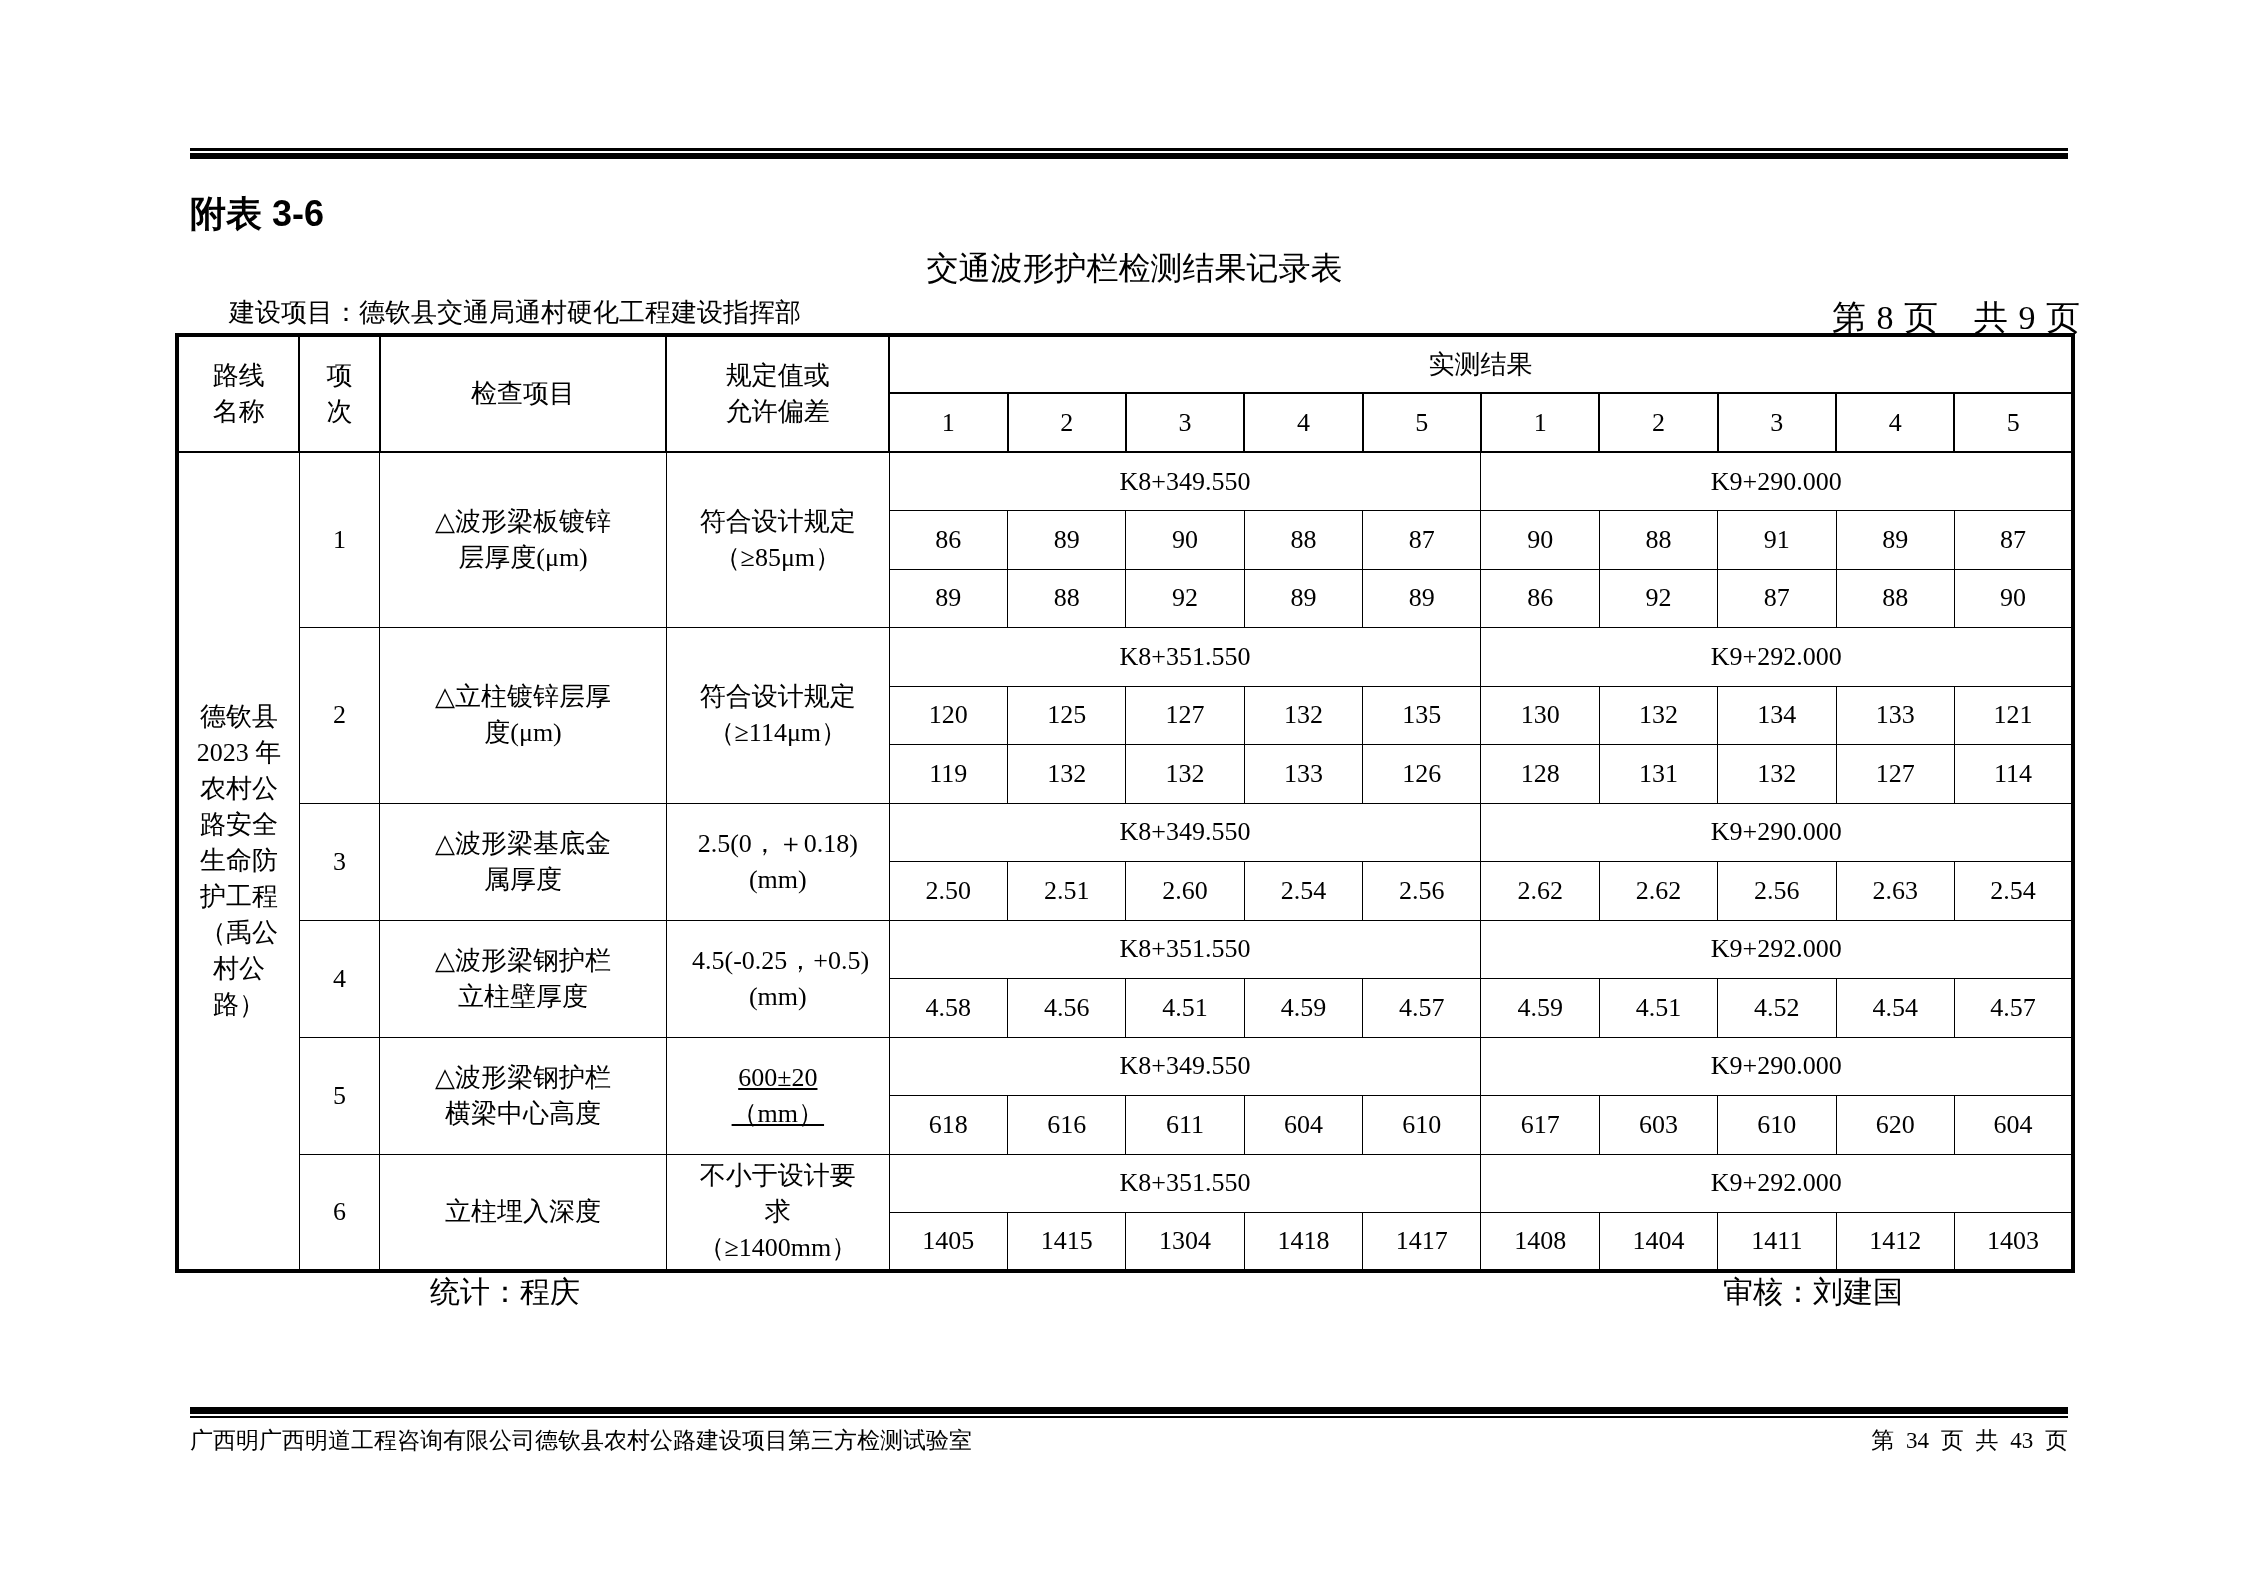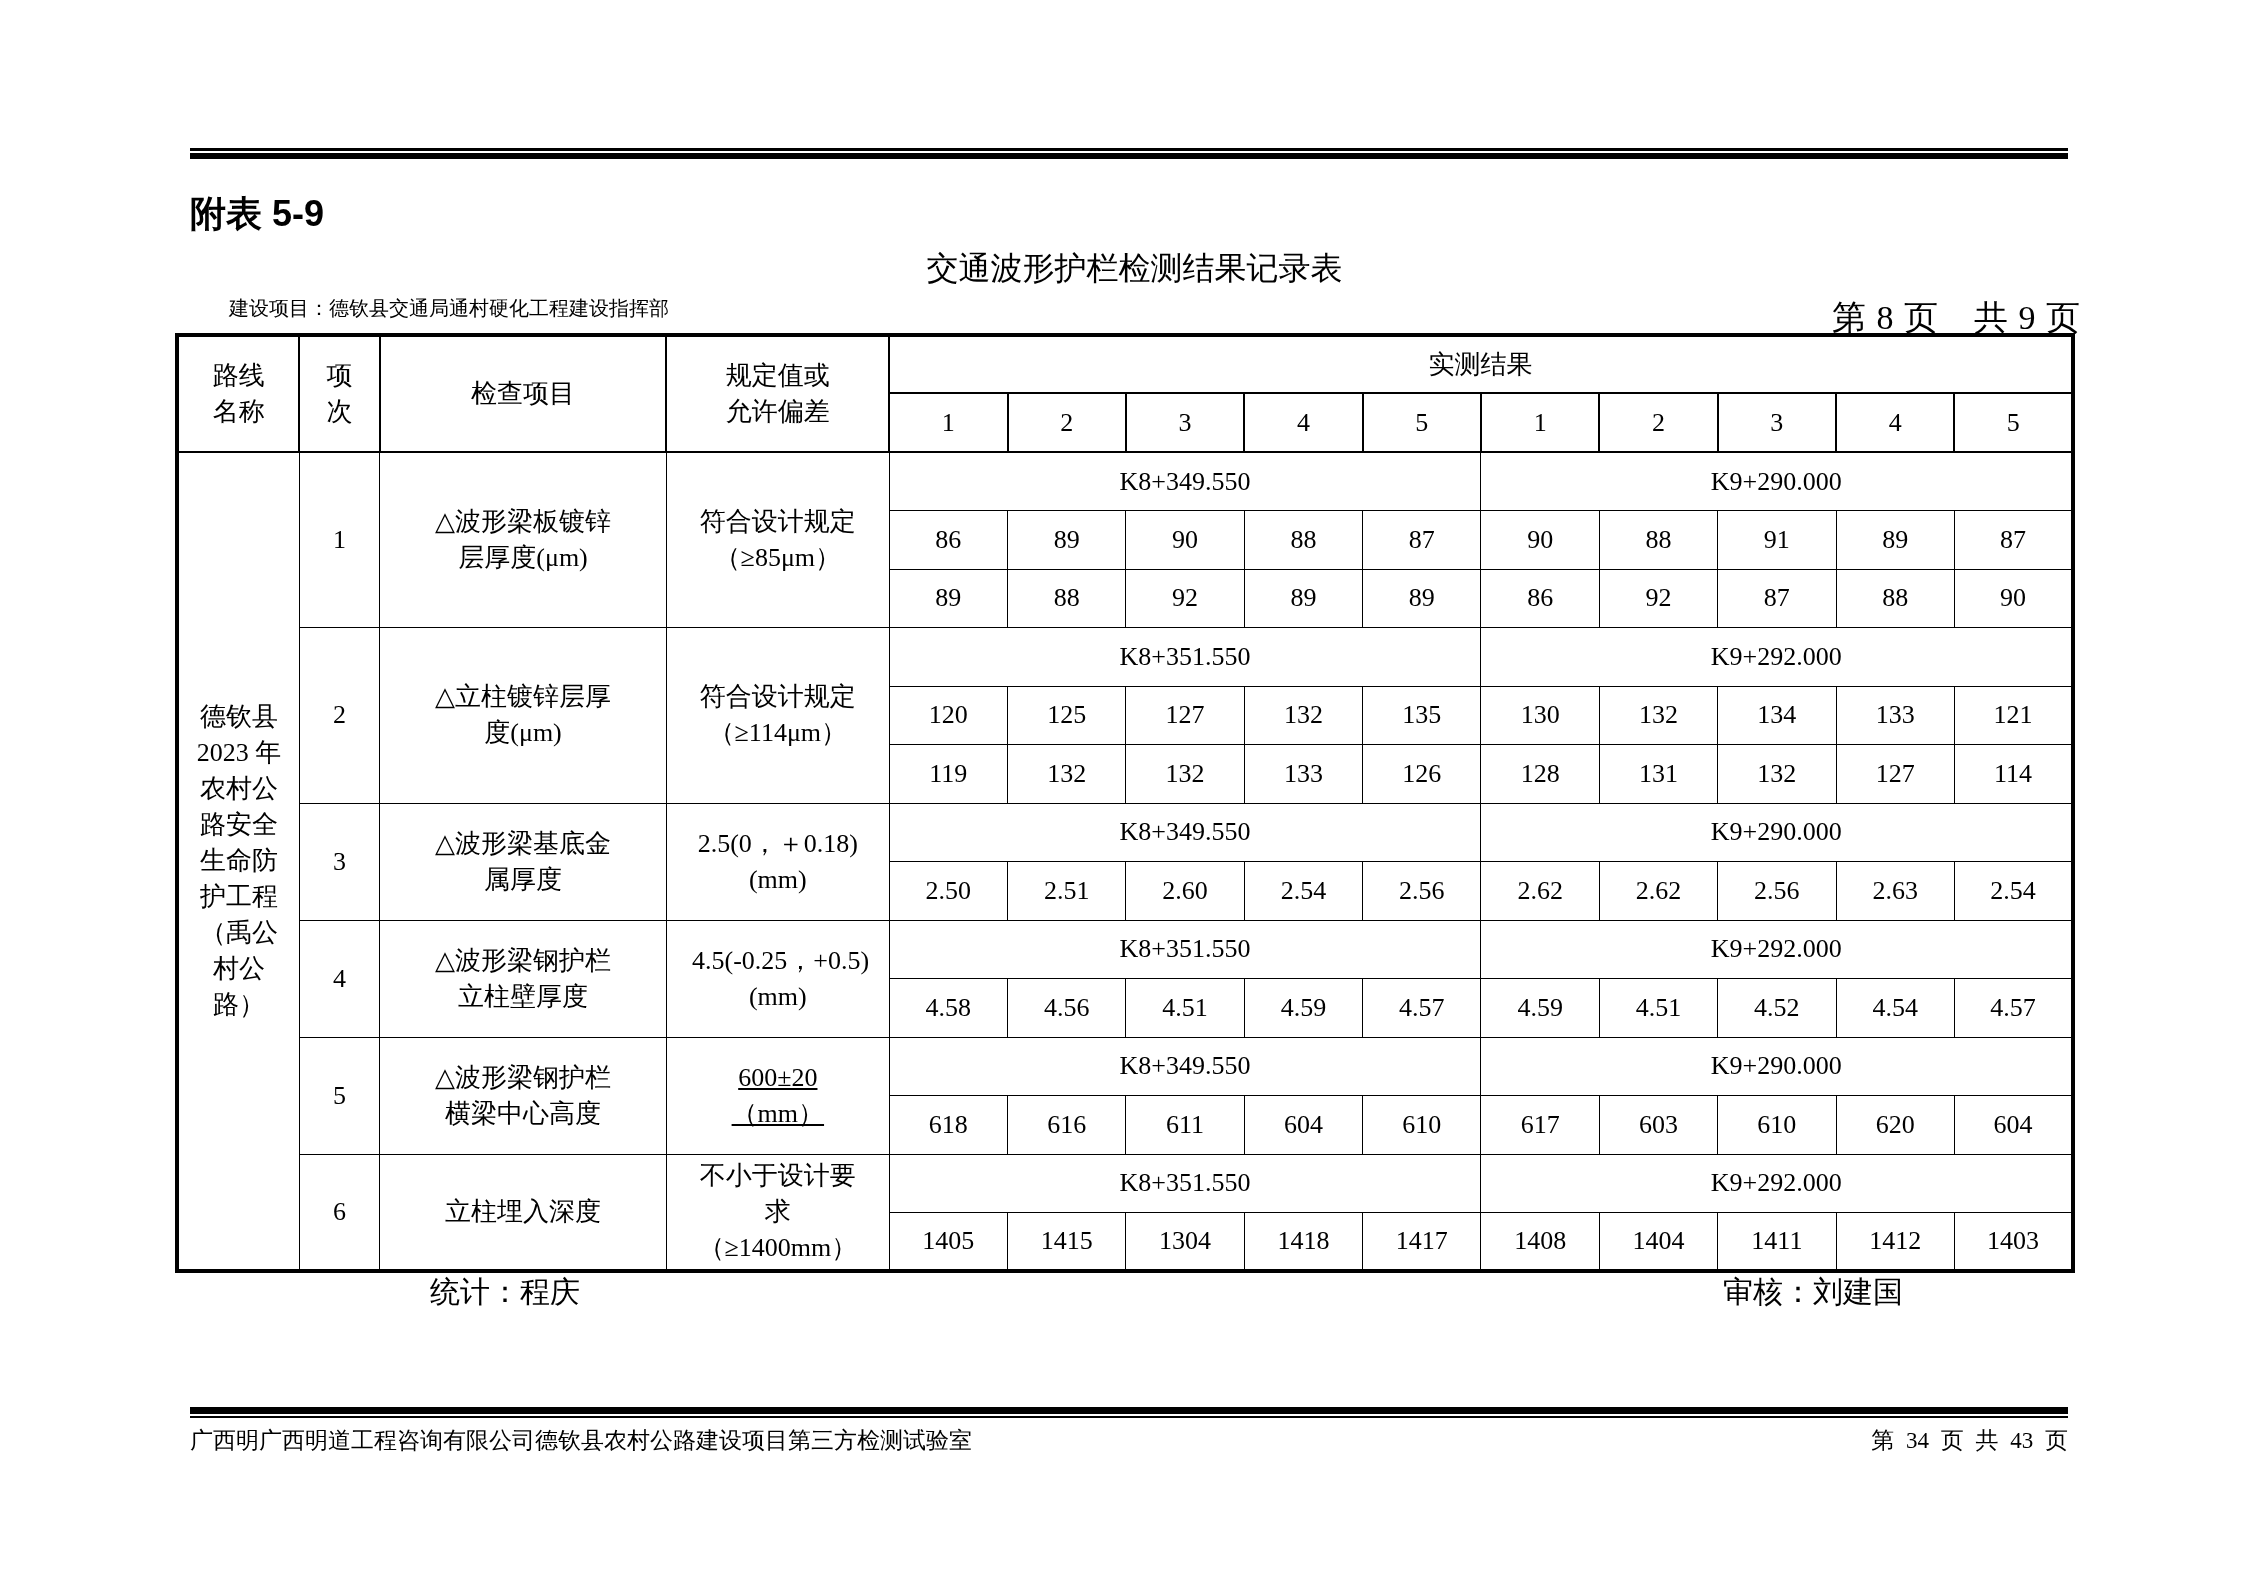--- a/index.html
+++ b/index.html
@@ -9,21 +9,21 @@
   .hdr-left { position: absolute; left: 0; top: 0; letter-spacing: 12.4px; white-space: nowrap; }
   .hdr-right { position: absolute; right: 0; top: 0; letter-spacing: 15px; white-space: nowrap; }
   .hdr-rule1 { position: absolute; left: 190px; top: 148px; width: 1878px; height: 3px; background: #000; }
   .hdr-rule2 { position: absolute; left: 190px; top: 153px; width: 1878px; height: 6px; background: #000; }
 
   .appendix { position: absolute; left: 190px; top: 190px; font-size: 36px; font-weight: bold;
               font-family: "Liberation Sans", "DejaVu Sans", sans-serif; }
   .title { position: absolute; left: 0; width: 2245px; top: 247px; text-align: center; font-size: 32px;
            padding-left: 16px; }
   .title span { position: relative; left: -4px; }
-  .project { position: absolute; left: 229px; top: 295px; font-size: 20px; }
+  .project { position: absolute; left: 229px; top: 295px; font-size: 26px; }
   .pageinfo { position: absolute; left: 1832px; top: 295px; font-size: 34px; letter-spacing: 1px; white-space: nowrap; }
 
   table.main { position: absolute; left: 175px; top: 333px; width: 1900px; height: 937px;
                border-collapse: collapse; border: 4px solid #000; table-layout: fixed; font-size: 26px; }
   table.main td { border: 1.5px solid #000; text-align: center; vertical-align: middle; padding: 0;
                   line-height: 36px; }
   table.main tr.hd1 td, table.main tr.hd2 td { border-width: 2px; }
   .routename { line-height: 36px; padding: 0 4px; }
 
   .sign-left { position: absolute; left: 430px; top: 1272px; font-size: 30px;
@@ -37,21 +37,21 @@
   .ftr-right { position: absolute; right: 177px; top: 1425px; font-size: 23px; word-spacing: 6px; white-space: nowrap; }
 </style>
 </head>
 <body>
 
 <div class="hdr">
 </div>
 <div class="hdr-rule1"></div>
 <div class="hdr-rule2"></div>
 
-<div class="appendix">附表 5-9</div>
+<div class="appendix">附表 3-6</div>
 <div class="title"><span>交通波形护栏检测结果记录表</span></div>
 <div class="project">建设项目：德钦县交通局通村硬化工程建设指挥部</div>
 <div class="pageinfo">第 8 页　共 9 页</div>
 
 <table class="main">
   <colgroup>
     <col style="width:122px">
       <col style="width:80px">
       <col style="width:286px">
       <col style="width:222px">

